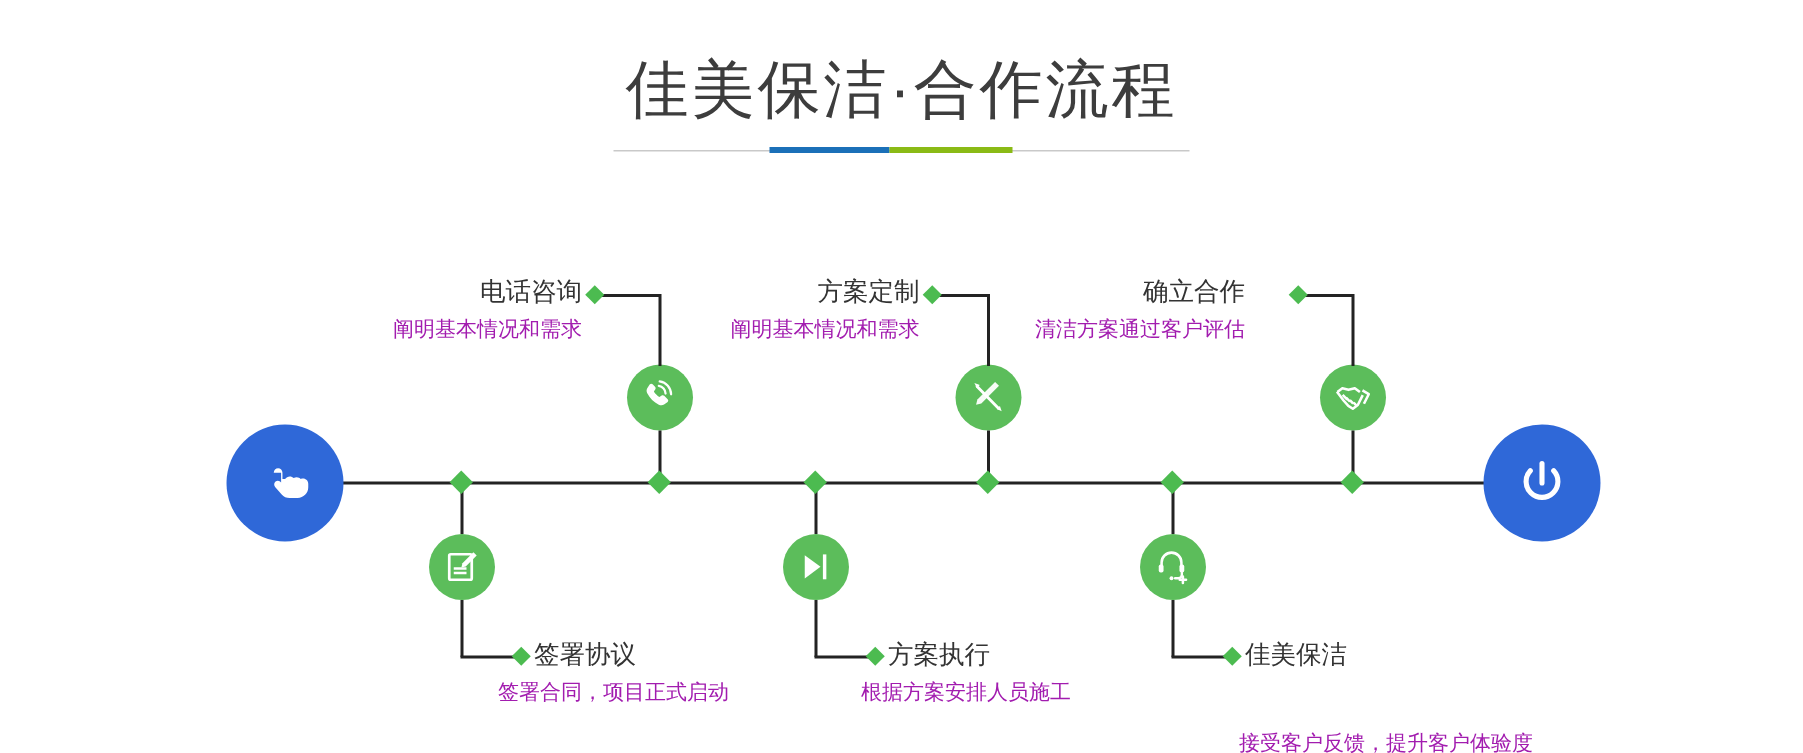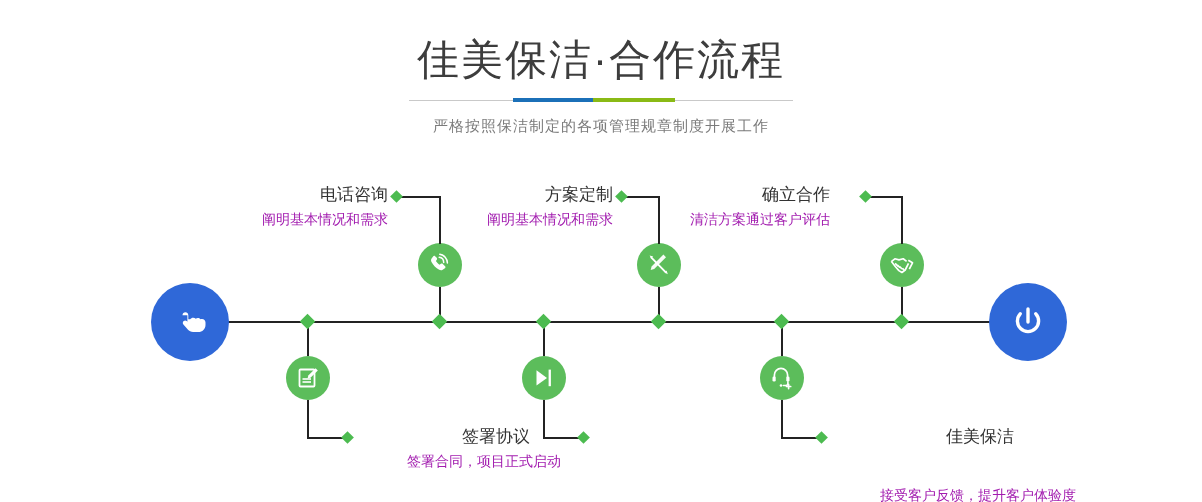--- a/index.html
+++ b/index.html
@@ -67,39 +67,38 @@
   .elbow-v{position:absolute;width:1.6px;background:#232323;}
 
   .label{position:absolute;}
   .label .l-title{
     font-size:17px;color:#333333;line-height:22px;white-space:nowrap;
   }
   .label .l-desc{
     font-size:14px;color:#a21caf;line-height:22px;white-space:nowrap;margin-top:2px;
   }
   .label.top{text-align:right;}
-  .label.bottom{text-align:center;}
+  .label.bottom{text-align:left;}
 
   .lbl-diamond{
     position:absolute;width:9px;height:9px;background:#4cbb50;transform:rotate(45deg);
   }
 </style>
 </head>
 <body>
 
 <div class="page">
 
   <div class="header">
     <div class="title">佳美保洁·合作流程</div>
     <div class="rule-wrap">
       <div class="rule-base"></div>
       <div class="rule-blue"></div>
       <div class="rule-green"></div>
     </div>
-    <div class="subtitle">严格按照保洁制定的各项管理规章制度开展工作</div>
   </div>
 
   <div class="flow">
 
     <div class="mainline"></div>
 
     <div class="endpoint start">
       <span>
         <svg width="40" height="40" viewBox="0 0 40 40">
           <path fill="#ffffff" d="M12.5 13.2c0-1.7 1.3-3 2.9-3 1.6 0 2.9 1.3 2.9 3v4.1h1.8c0.7-1 1.9-1.6 3.1-1.6 1 0 1.9 0.4 2.6 1 0.6-0.4 1.3-0.6 2-0.6 1.1 0 2.1 0.5 2.7 1.2 0.5-0.2 1-0.3 1.5-0.3 2 0 3.5 1.6 3.5 3.5v2.4c0 3.9-3.2 7.1-7.1 7.1h-5.3c-2.1 0-4-0.9-5.3-2.4l-4.4-5c-0.9-1.1-0.8-2.7 0.3-3.6 0.9-0.7 2.1-0.7 3 0l0.7 0.7V13.2z"></path>
@@ -183,20 +182,24 @@
           <path fill="#ffffff" d="M5.5 5.2L16 12.9 5.5 20.6z"></path>
           <rect x="17.6" y="4.6" width="2.3" height="16.6" fill="#ffffff"></rect>
         </svg>
       </span>
     </div>
     <div class="stem" style="left:543px;top:172px;height:34px;"></div>
     <div class="diamond" style="left:538px;top:166px;"></div>
     <div class="elbow-v" style="left:543px;top:250px;height:38px;"></div>
     <div class="elbow-h" style="left:543px;top:287px;width:38px;"></div>
     <div class="lbl-diamond" style="left:579px;top:283px;"></div>
+    <div class="label bottom" style="left:592px;top:276px;width:280px;">
+      <div class="l-title">方案执行</div>
+      <div class="l-desc" style="margin-left:-18px;">根据方案安排人员施工</div>
+    </div>
 
     <div class="node" style="left:880px;top:93px;">
       <span>
         <svg width="26" height="26" viewBox="0 0 26 26">
           <path fill="none" stroke="#ffffff" stroke-width="1.7" stroke-linejoin="round" d="M2.6 9.4l3.3-2.6 4.1 1.1 4.2-1.1 3.4 2.6"></path>
           <path fill="none" stroke="#ffffff" stroke-width="1.7" stroke-linejoin="round" d="M6.1 11.3l3.1 3.1M8.4 13.1l2.6 2.6M10.9 14.8l2.2 2.2M13.4 16.4l1.8 1.8"></path>
           <path fill="none" stroke="#ffffff" stroke-width="1.7" stroke-linejoin="round" d="M2.3 9.2l4.4 5.8 3.2 3.6 3 1.9 3.3-2.5 3.3-6.6"></path>
           <path fill="none" stroke="#ffffff" stroke-width="1.7" stroke-linejoin="round" d="M19.3 8.2l4.2 2.6-3.2 6.4"></path>
         </svg>
       </span>

